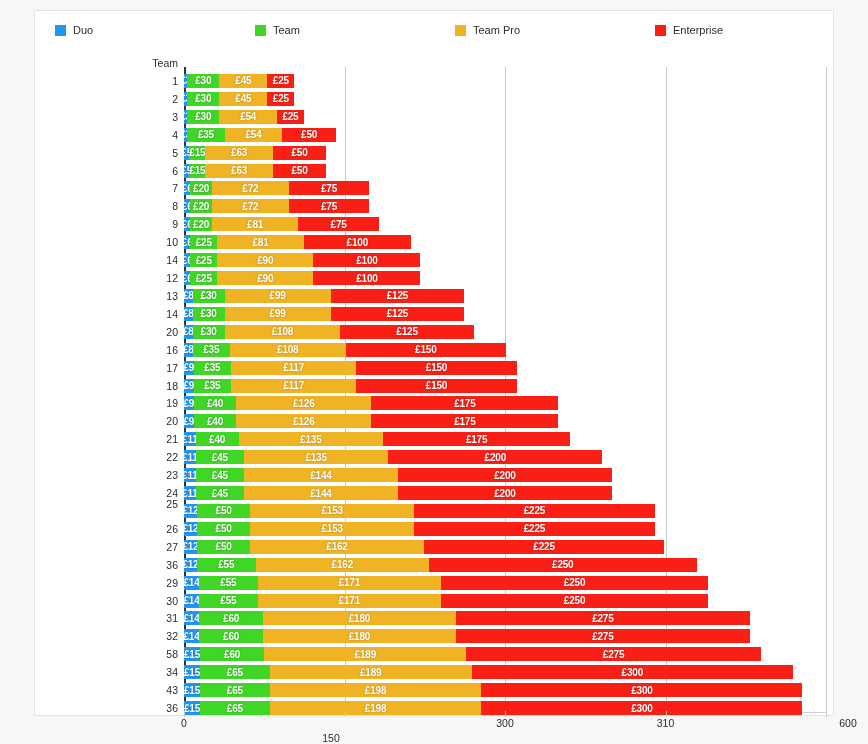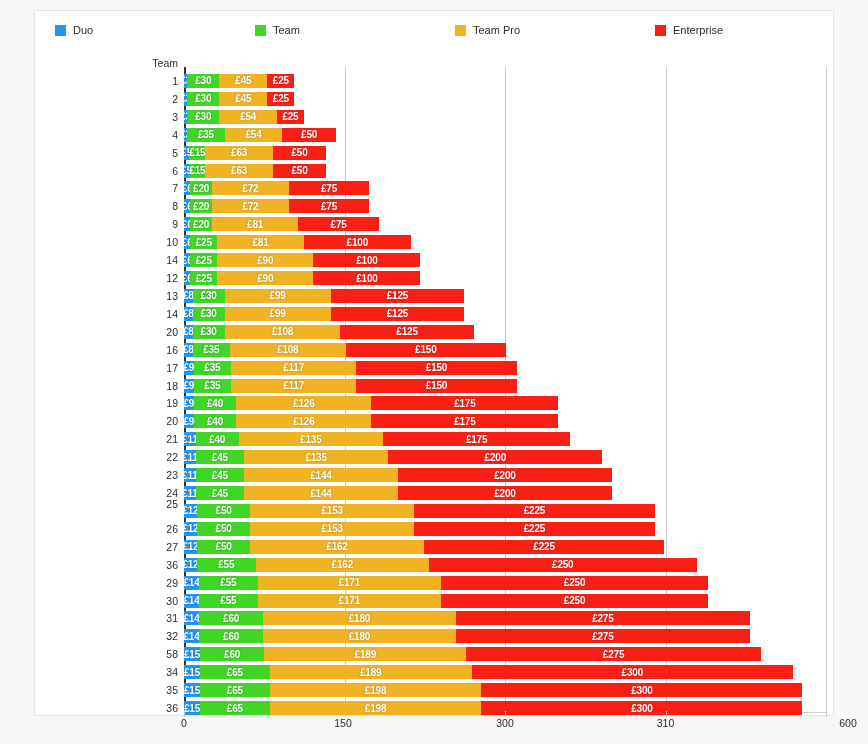--- a/index.html
+++ b/index.html
@@ -183,21 +183,21 @@
       <div class="ylab" style="top: 431px;">25</div>
       <div class="ylab" style="top: 455.875px;">26</div>
       <div class="ylab" style="top: 473.792px;">27</div>
       <div class="ylab" style="top: 491.708px;">36</div>
       <div class="ylab" style="top: 509.625px;">29</div>
       <div class="ylab" style="top: 527.542px;">30</div>
       <div class="ylab" style="top: 545.458px;">31</div>
       <div class="ylab" style="top: 563.375px;">32</div>
       <div class="ylab" style="top: 581.292px;">58</div>
       <div class="ylab" style="top: 599.208px;">34</div>
-      <div class="ylab" style="top: 617.125px;">35</div>
+      <div class="ylab" style="top: 617.125px;">43</div>
       <div class="ylab" style="top: 635.042px;">36</div>
     </div>
 
   <div id="plot">
     <div id="plot-frame">
         <div class="gridline" style="left: 160.5px;"></div>
         <div class="gridline" style="left: 321px;"></div>
         <div class="gridline" style="left: 481.5px;"></div>
         <div class="gridline" style="left: 642px;"></div>
         <div class="axis-line"></div>
@@ -706,21 +706,21 @@
         <div class="seg" style="width: 321px; background: rgb(250, 31, 20);">
           <span class="seg-label">£300</span>
         </div>
       </div>
     </div>
 
   <div id="xlabels">
       <div class="xtick" style="left: 0px;"></div>
       <div class="xlab" style="left: 0px;">0</div>
       <div class="xtick" style="left: 160.5px;"></div>
-      <div class="xlab" style="left: 159px;">150</div>
+      <div class="xlab" style="left: 147px; margin-top: 15px;">150</div>
       <div class="xtick" style="left: 321px;"></div>
       <div class="xlab" style="left: 321px;">300</div>
       <div class="xtick" style="left: 481.5px;"></div>
       <div class="xlab" style="left: 481.5px;">310</div>
       <div class="xtick" style="left: 642px;"></div>
       <div class="xlab" style="left: 664px;">600</div>
     </div>
 
 </div>
 

